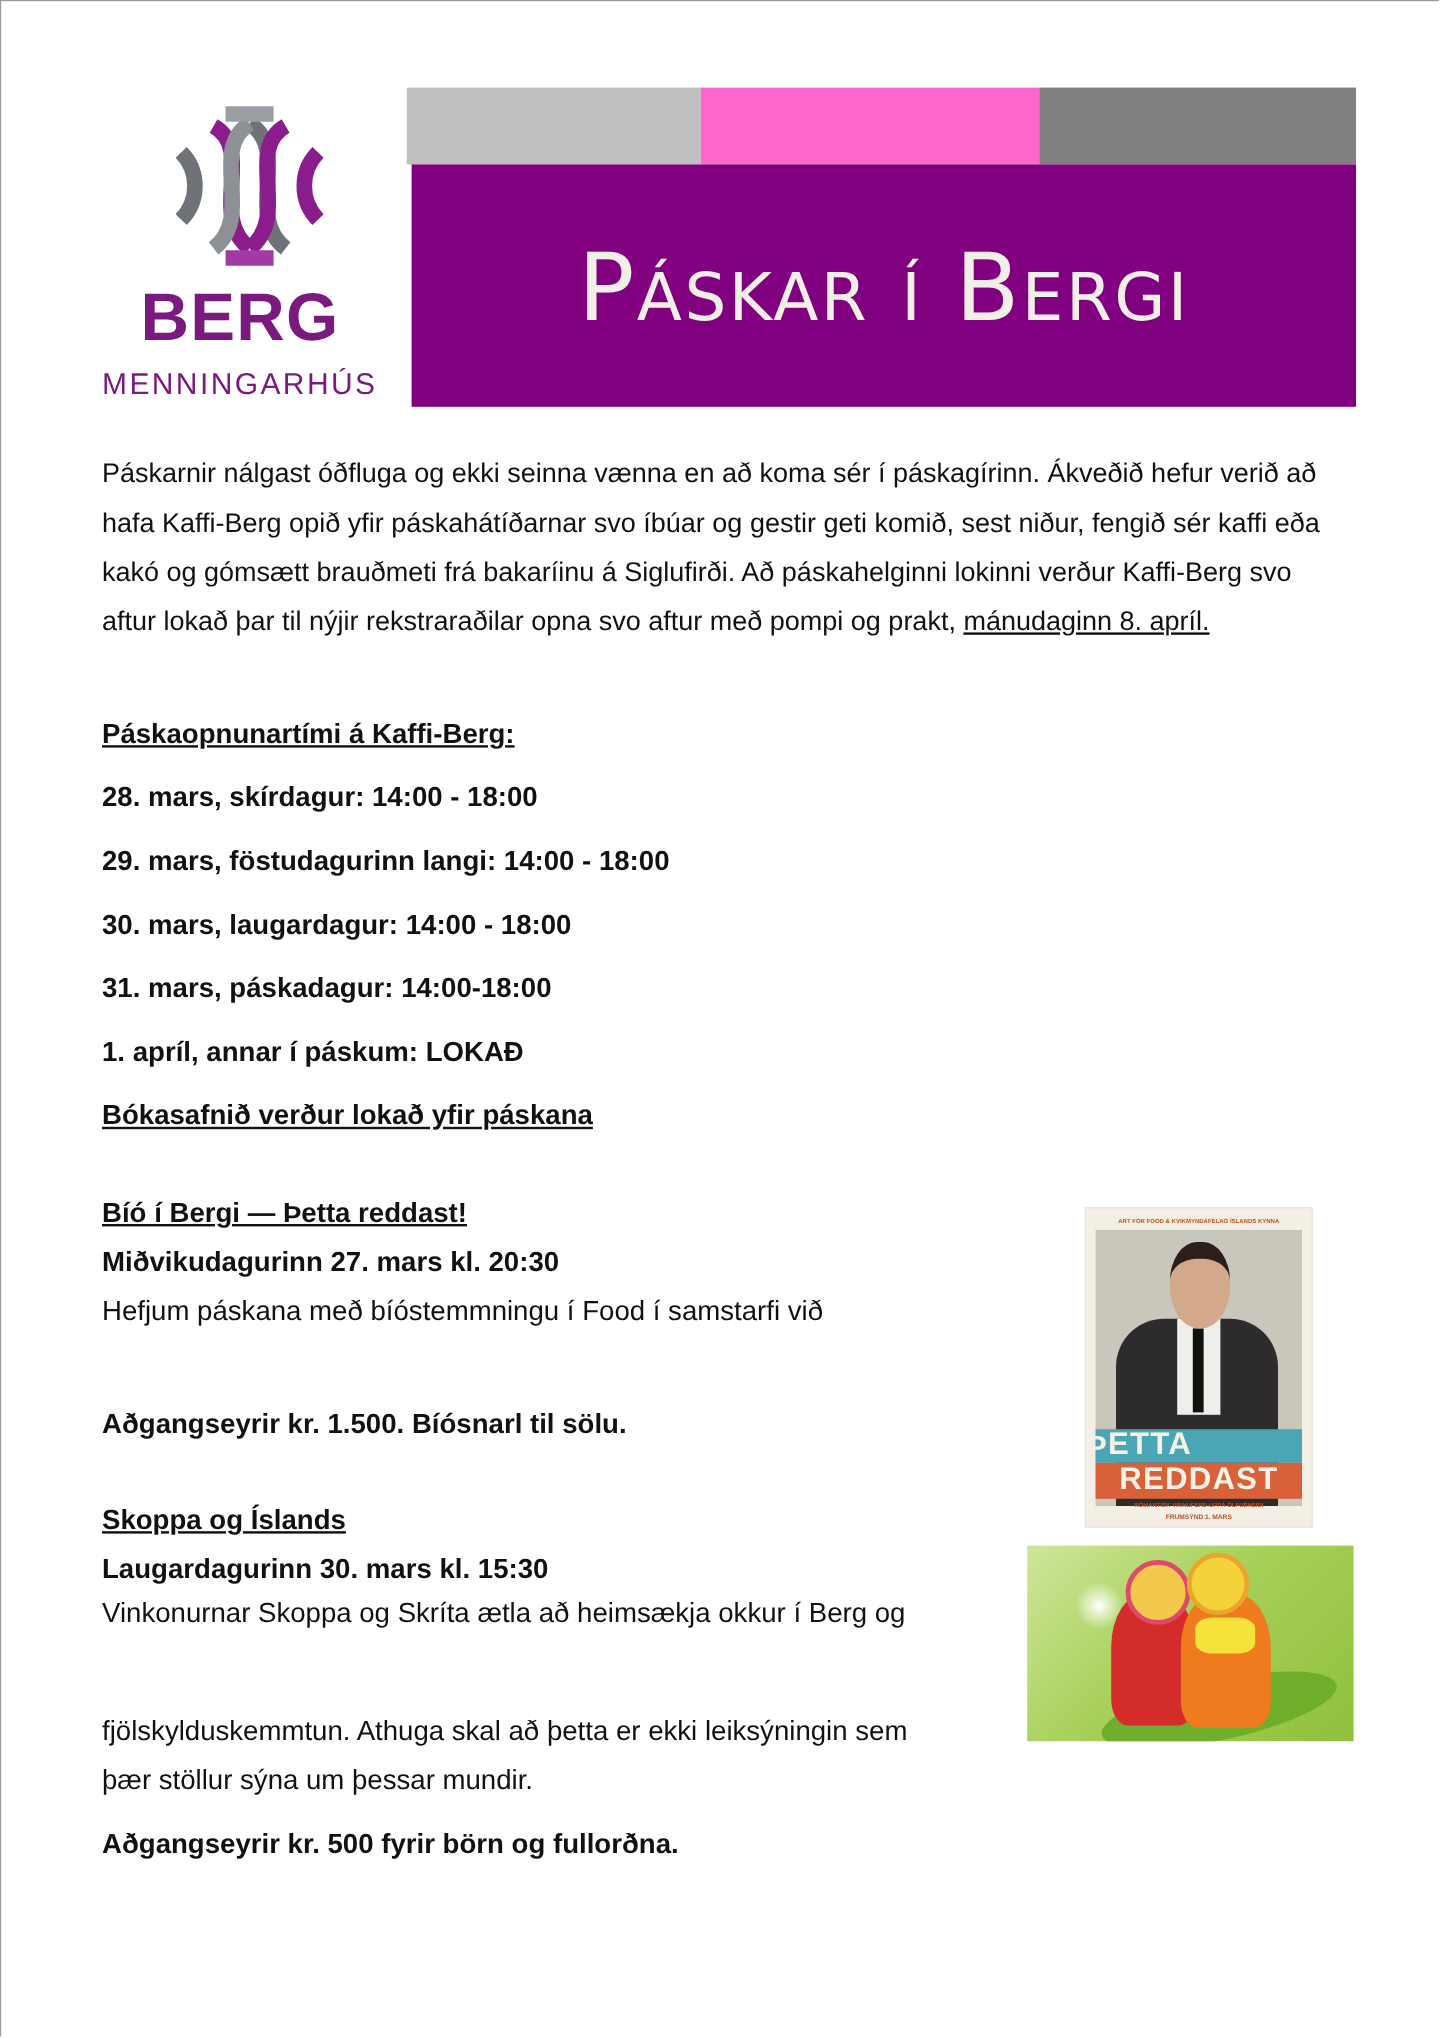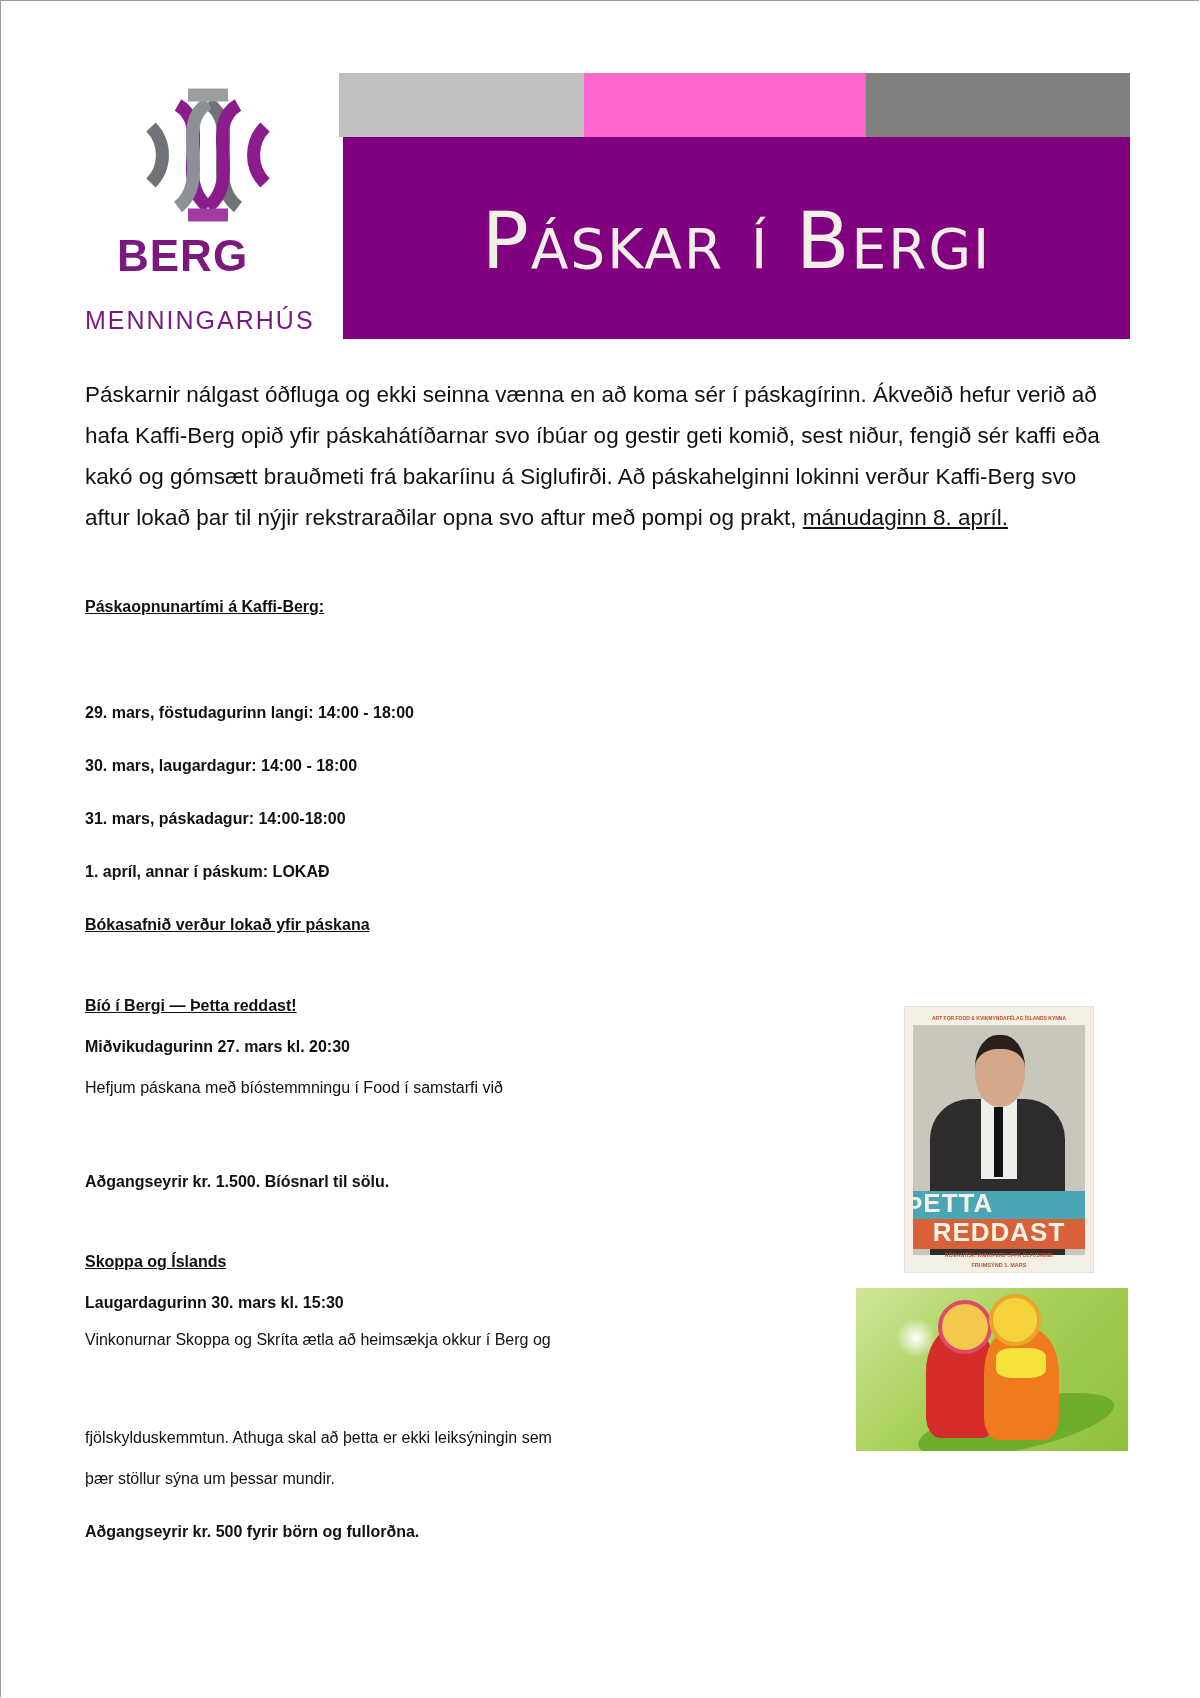--- a/index.html
+++ b/index.html
@@ -5,40 +5,40 @@
     html, body { margin: 0; padding: 0; background: #ffffff; }
     body { width: 1200px; height: 1698px; position: relative; overflow: hidden;
            font-family: "Liberation Sans", "DejaVu Sans", sans-serif; color: #111; }
     .page { position: absolute; left: 0; top: 0; width: 1198px; height: 1696px;
             border-left: 1px solid #9a9a9a; border-top: 1px solid #9a9a9a; }
 
     
     .logo { position: absolute; left: 84px; top: 80px; width: 250px; height: 260px; }
     .logo svg { position: absolute; left: 48px; top: 4px; }
     .logo-word { position: absolute; left: 32px; top: 150px; font-weight: bold;
-                 font-size: 44px; letter-spacing: 1px; color: #7a1a7e; }
+                 font-size: 56px; letter-spacing: 1px; color: #7a1a7e; }
     .logo-sub { position: absolute; left: 0px; top: 225px; font-size: 25px;
                 letter-spacing: 2px; color: #7a1a7e; }
 
     
     .bar { position: absolute; top: 72px; height: 64px; }
     .bar-1 { left: 338px; width: 245px; background: #c0c0c0; }
     .bar-2 { left: 583px; width: 282px; background: #ff66cc; }
     .bar-3 { left: 865px; width: 264px; background: #808080; }
     .title-box { position: absolute; left: 342px; top: 136px; width: 787px; height: 202px;
                  background: #800080; display: flex; align-items: center; justify-content: center; }
     .title { color: #f2efe6; font-size: 78px; letter-spacing: 2px; font-variant: small-caps;
              font-family: "DejaVu Sans", sans-serif; font-weight: normal; margin-top: 6px; }
 
     
     .txt { position: absolute; left: 84px; font-size: 22.5px; line-height: 41px; }
     .intro { top: 373px; width: 1040px; }
     .u { text-decoration: underline; }
     .b { font-weight: bold; }
-    .line { position: absolute; left: 84px; font-size: 16px; white-space: nowrap; text-align: right; }
+    .line { position: absolute; left: 84px; font-size: 23px; white-space: nowrap; text-align: right; }
 
     
     .poster { position: absolute; left: 903px; top: 1005px; width: 188px; height: 265px;
               background: #f3efe4; border: 1px solid #e6e1d5; overflow: hidden; }
     .poster .credit { position: absolute; top: 8px; left: 0; right: 0; text-align: center;
                       font-size: 5px; color: #c0502a; font-weight: bold; }
     .poster .bg { position: absolute; left: 8px; top: 18px; width: 172px; height: 230px; background: #c9c6bc; }
     .poster .head { position: absolute; left: 70px; top: 28px; width: 50px; height: 58px;
                     background: #d4a98b; border-radius: 45% 45% 48% 48%; border-top: 14px solid #2a1f1a; }
     .poster .suit { position: absolute; left: 25px; top: 92px; width: 135px; height: 156px;
@@ -100,20 +100,21 @@
   <div class="bar bar-3"></div>
   <div class="title-box">
     <div class="title">Páskar í Bergi</div>
   </div>
 
   <div class="txt intro">
     <span>Páskarnir nálgast óðfluga og ekki seinna vænna en að koma sér í páskagírinn. Ákveðið hefur verið að hafa Kaffi-Berg opið yfir páskahátíðarnar svo íbúar og gestir geti komið, sest niður, fengið sér kaffi eða kakó og gómsætt brauðmeti frá bakaríinu á Siglufirði.   Að páskahelginni lokinni verður Kaffi-Berg svo aftur lokað þar til nýjir rekstraraðilar opna svo aftur með pompi og prakt, </span><span class="u">mánudaginn 8. apríl.</span>
   </div>
 
   <div class="line b u" style="top:597px;">Páskaopnunartími á Kaffi-Berg:</div>
+  <div class="line b" style="top:650px;">28. mars, skírdagur: 14:00 - 18:00</div>
   <div class="line b" style="top:703px;">29. mars, föstudagurinn langi: 14:00 - 18:00</div>
   <div class="line b" style="top:756px;">30. mars, laugardagur: 14:00 - 18:00</div>
   <div class="line b" style="top:809px;">31. mars, páskadagur: 14:00-18:00</div>
   <div class="line b" style="top:862px;">1. apríl, annar í páskum: LOKAÐ</div>
   <div class="line b u" style="top:915px;">Bókasafnið verður lokað yfir páskana</div>
 
   <div class="line b u" style="top:996px;">Bíó í Bergi — Þetta reddast!</div>
   <div class="line b" style="top:1037px;">Miðvikudagurinn 27. mars kl. 20:30</div>
   <div class="line" style="top:1078px;">Hefjum páskana með bíóstemmningu í Food í samstarfi við</div>
   <div class="line b" style="top:1172px;">Aðgangseyrir kr. 1.500. Bíósnarl til sölu.</div>

